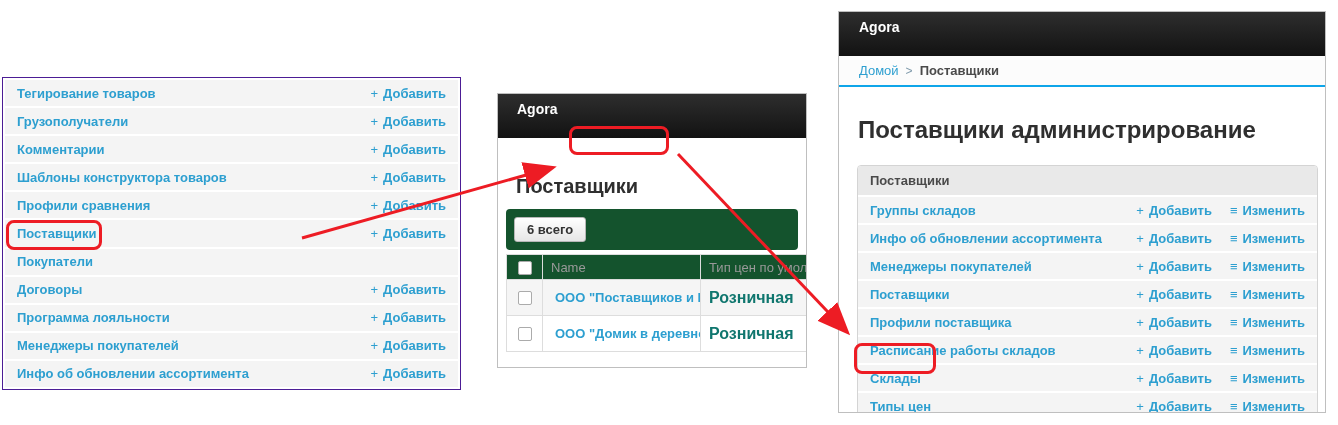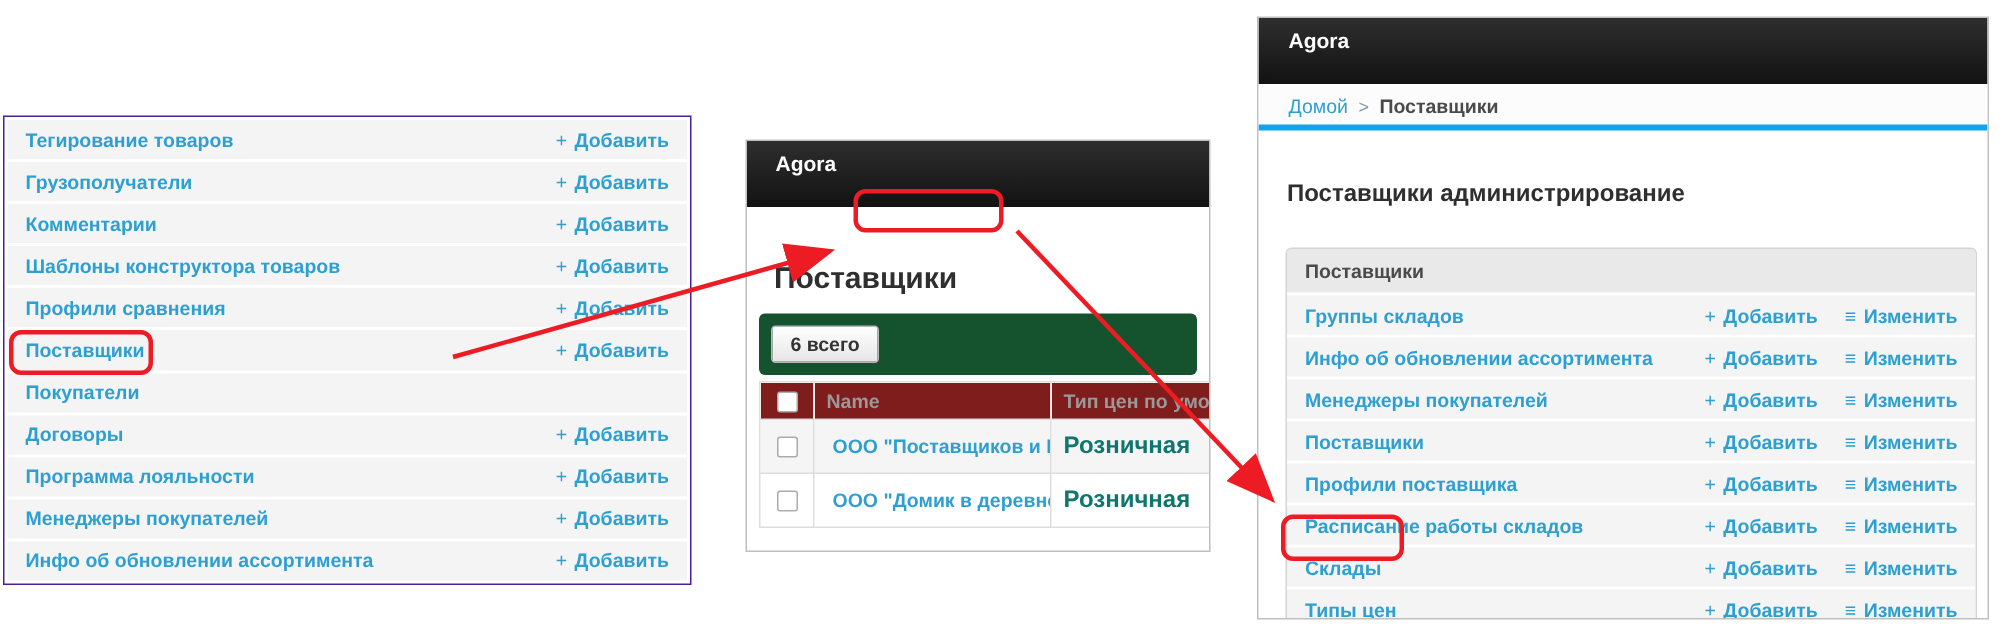--- a/index.html
+++ b/index.html
@@ -2,55 +2,55 @@
 <html style="--link: #2d9fd0; --red: #ed1c24;"><head>
 <meta charset="utf-8">
 <style>
   :root { --link:#2d9fd0; --red:#ed1c24; }
   * { margin:0; padding:0; box-sizing:border-box; }
   html,body { width:1338px; height:425px; background:#fff; font-family:"Liberation Sans", sans-serif; font-size:13px; color:#333; overflow:hidden; }
   .stage { position:relative; width:1338px; height:425px; background:#fff; }
 
   
   .appbar { height:44px; background:linear-gradient(#2e2e2e,#121212); color:#fff; font-weight:bold; font-size:14px; line-height:31px; padding-left:19px; }
-  .crumbbar { height:31px; line-height:30px; background:#fcfcfc; border-bottom:4px solid #0ea5e9; padding-left:19px; white-space:nowrap; }
+  .crumbbar { height:31px; line-height:30px; background:#fcfcfc; border-bottom:2px solid #0ea5e9; padding-left:19px; white-space:nowrap; }
   .crumb-link { color:var(--link); text-decoration:none; cursor:pointer; }
   .crumb-sep { color:#7f9aab; margin:0 7px; font-size:12px; }
   .crumb-cur { color:#4a4a4a; font-weight:bold; }
 
   
   .left-panel { position:absolute; left:2px; top:77px; width:459px; height:313px; border:1px solid #4c1d95; background:#fff; padding:2px; display:flex; flex-direction:column; gap:2px; }
   .lrow { flex:1; background:#f4f4f4; display:flex; justify-content:space-between; align-items:center; padding:0 12px; white-space:nowrap; }
   .ilink { color:var(--link); font-weight:bold; font-size:13px; cursor:pointer; }
   .alink { color:var(--link); font-weight:bold; font-size:13px; cursor:pointer; display:inline-flex; align-items:center; gap:5px; }
   .alink .glyph { font-weight:normal; }
 
   
   .mid-panel { position:absolute; left:497px; top:93px; width:310px; height:275px; border:1px solid #bfbfbf; background:#fff; overflow:hidden; }
   .mid-content { padding:0 8px; }
   .page-h1 { font-size:20px; font-weight:bold; color:#2f2f2f; margin:36px 0 0 10px; line-height:24px; }
   .toolbar { margin-top:11px; background:#14532d; border-radius:4px; padding:8px; height:41px; }
   .count-btn { display:inline-block; height:25px; line-height:23px; padding:0 12px; background:linear-gradient(#ffffff,#e6e6e6); border:1px solid #b7b7b7; border-radius:3px; font-weight:bold; font-size:13px; color:#333; cursor:pointer; }
   .mtable { margin-top:4px; border-collapse:collapse; table-layout:fixed; width:336px; white-space:nowrap; }
   .mtable th, .mtable td { border:1px solid #ddd; padding:0 8px; text-align:left; overflow:hidden; }
-  .mtable th { height:25px; background:#7f1d1d; color:#999; font-weight:bold; font-size:13px; }
+  .mtable th { height:25px; background:#14532d; color:#999; font-weight:normal; font-size:13px; }
   .mtable td { height:36px; }
   .mtable .cb-col { width:36px; text-align:center; padding:0; }
   .mtable .name-col { width:158px; }
   .mtable .price-col { width:142px; }
   .mtable tr.odd td { background:#f5f5f5; }
   .name-link { color:var(--link); font-weight:bold; font-size:13px; cursor:pointer; padding-left:4px; }
   .price-val { color:#0f766e; font-size:16px;font-weight:bold; }
   .checkbox { display:inline-block; width:14px; height:14px; background:#fff; border:1px solid #ababab; border-radius:2px; vertical-align:middle; cursor:pointer; }
 
   
   .right-panel { position:absolute; left:838px; top:11px; width:488px; height:402px; border:1px solid #bfbfbf; background:#fff; overflow:hidden; }
   .right-panel .appbar { padding-left:20px; }
   .right-panel .crumbbar { padding-left:20px; }
-  .page-h1.big { font-size:16px; margin:30px 0 22px 19px; line-height:26px; }
+  .page-h1.big { font-size:24px; margin:30px 0 22px 19px; line-height:26px; }
   .admin-table { margin-left:18px; width:461px; border:1px solid #d4d4d4; border-radius:4px; overflow:hidden; background:#fff; }
   .atable-header { height:29px; line-height:29px; background:#e9e9e9; color:#4a4a4a; font-weight:bold; font-size:13px; padding-left:12px; }
   .arow { height:26px; margin-top:2px; background:#f4f4f4; display:flex; justify-content:space-between; align-items:center; padding:0 12px; white-space:nowrap; }
   .arow .actions { display:inline-flex; gap:18px; }
 
   
   .redbox { position:absolute; border:3px solid var(--red); border-radius:8px; z-index:20; pointer-events:none; }
   .ann-svg { position:absolute; left:0; top:0; width:1338px; height:425px; z-index:15; pointer-events:none; }
 </style>
 </head>

